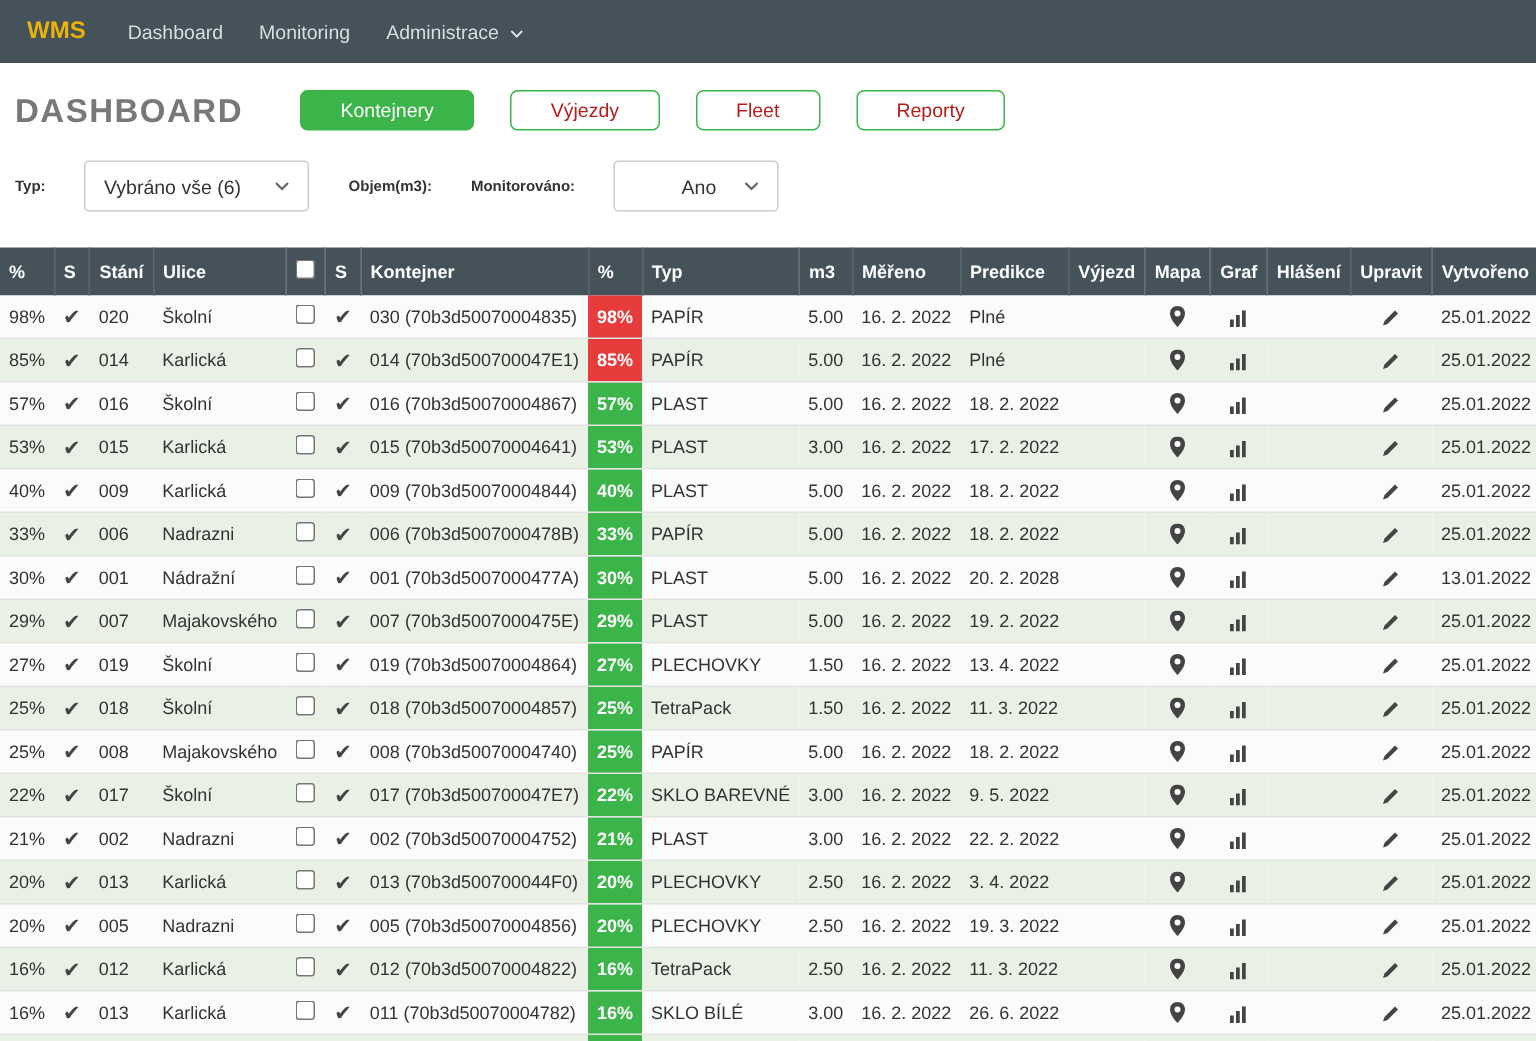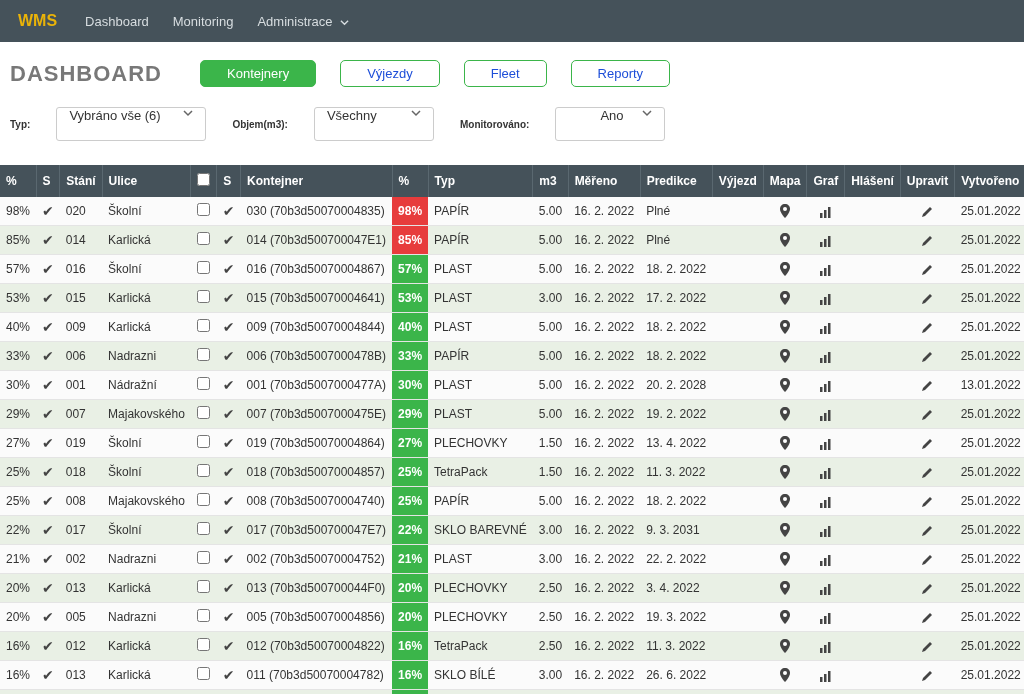--- a/index.html
+++ b/index.html
@@ -4,28 +4,28 @@
 <style>
   * { box-sizing: border-box; margin: 0; padding: 0; font-family: "Segoe UI", Arial, sans-serif; }
   body { background:#fff; font-size:13px; color:#333; }
   .navbar { background:#45525a; display:flex; align-items:center; padding:0 18px; height:42px; }
   .navbar .brand { color:#eab308; font-size:16px; font-weight:600; margin-right:28px; }
   .navbar .nav-item { color:#d7dde0; font-size:13px; margin-right:24px; cursor:pointer; }
   .navbar .nav-item svg { margin-left:4px; vertical-align:middle; }
   .header { display:flex; align-items:center; padding:18px 10px 6px 10px; gap:20px; }
   .header h1 { color:#787878; font-size:22px; font-weight:600; letter-spacing:1px; margin-right:18px; }
   .pill-group { display:flex; gap:24px; }
-  .pill { border:1px solid #3bb54a; color:#1d4ed8; background:#fff; border-radius:5px; padding:5px 26px; font-size:13px; cursor:pointer; }
+  .pill { border:1px solid #3bb54a; color:#b91c1c; background:#fff; border-radius:5px; padding:5px 26px; font-size:13px; cursor:pointer; }
   .pill.active { background:#3bb54a; color:#fff; }
   .filters { display:flex; align-items:center; gap:26px; padding:14px 10px 24px 10px; flex-wrap:wrap; }
   .label { font-weight:700; font-size:10px; }
   .datebox { display:flex; align-items:center; border:1px solid #ccc; border-radius:3px; height:34px; }
   .datebox input { border:none; outline:none; padding:0 10px; width:130px; font-size:13px; }
   .datebox .iconbtn { width:34px; height:34px; display:flex; align-items:center; justify-content:center; border-left:1px solid #ccc; cursor:pointer; }
-  .sel { border:1px solid #ccc; border-radius:3px; height:34px; display:flex; align-items:flex-start; justify-content:space-between; padding:0 12px; cursor:pointer; background:#fff; }
+  .sel { border:1px solid #ccc; border-radius:3px; height:34px; display:flex; align-items:center; justify-content:space-between; padding:0 12px; cursor:pointer; background:#fff; }
   .sel .chev { margin-left:10px; }
   .sel.w130{width:150px;} .sel.w110{width:120px;} .sel.w100{width:110px;padding-left:44px;}
   .grid { width:100%; border-collapse:collapse; font-size:12px; }
   .grid th { background:#45525a; color:#fff; font-weight:700; text-align:left; padding:8px 6px; font-size:12px; border-right:1px solid #5a6870; white-space:nowrap; }
   .grid td { padding:6px 6px; border-bottom:1px solid #e4e4e4; vertical-align:middle; white-space:nowrap; }
   .grid tbody tr:nth-child(odd) td { background:#fbfbfb; }
   .grid tbody tr:nth-child(even) td { background:#e9f0e5; }
   .pctcell { text-align:center; color:#fff; font-weight:600; width:38px; }
   .check { color:#444; font-size:14px; text-align:center; }
   .iconcell { text-align:center; cursor:pointer; color:#444; }
@@ -60,26 +60,20 @@
 
 <div class="filters">
   <span class="label">Typ:</span>
   <div class="sel w130">
     <span>Vybráno vše (6)</span>
     <svg class="chev" width="10" height="10" viewBox="0 0 10 10">
         <path d="M1 3 L5 7 L9 3" fill="none" stroke="#666" stroke-width="1.5"></path>
       </svg>
   </div>
   <span class="label">Objem(m3):</span>
-  <div class="sel w110">
-    <span>Všechny</span>
-    <svg class="chev" width="10" height="10" viewBox="0 0 10 10">
-        <path d="M1 3 L5 7 L9 3" fill="none" stroke="#666" stroke-width="1.5"></path>
-      </svg>
-  </div>
   <span class="label">Monitorováno:</span>
   <div class="sel w100">
     <span>Ano</span>
     <svg class="chev" width="10" height="10" viewBox="0 0 10 10">
         <path d="M1 3 L5 7 L9 3" fill="none" stroke="#666" stroke-width="1.5"></path>
       </svg>
   </div>
 </div>
 
 <table class="grid">
@@ -430,21 +424,21 @@
         <td class="check">✔</td>
         <td>017</td>
         <td>Školní</td>
         <td class="colnarrow"><input type="checkbox" style=""></td>
         <td class="check">✔</td>
         <td>017 (70b3d500700047E7)</td>
         <td class="pctcell" style="background:#3bb54a">22%</td>
         <td>SKLO BAREVNÉ</td>
         <td>3.00</td>
         <td>16. 2. 2022</td>
-        <td>9. 3. 2031</td>
+        <td>9. 5. 2022</td>
         <td></td>
         <td class="iconcell"><span><svg width="12" height="14" viewBox="0 0 12 14">
               <path d="M6 0C3 0 1 2 1 5c0 4 5 9 5 9s5-5 5-9c0-3-2-5-5-5z" fill="#444"></path>
               <circle cx="6" cy="5" r="2" fill="#fff"></circle>
             </svg></span></td>
         <td class="iconcell"><span><svg width="14" height="12" viewBox="0 0 14 12">
               <rect x="1" y="7" width="2.5" height="5" fill="#444"></rect>
               <rect x="5" y="4" width="2.5" height="8" fill="#444"></rect>
               <rect x="9" y="1" width="2.5" height="11" fill="#444"></rect>
             </svg></span></td>

